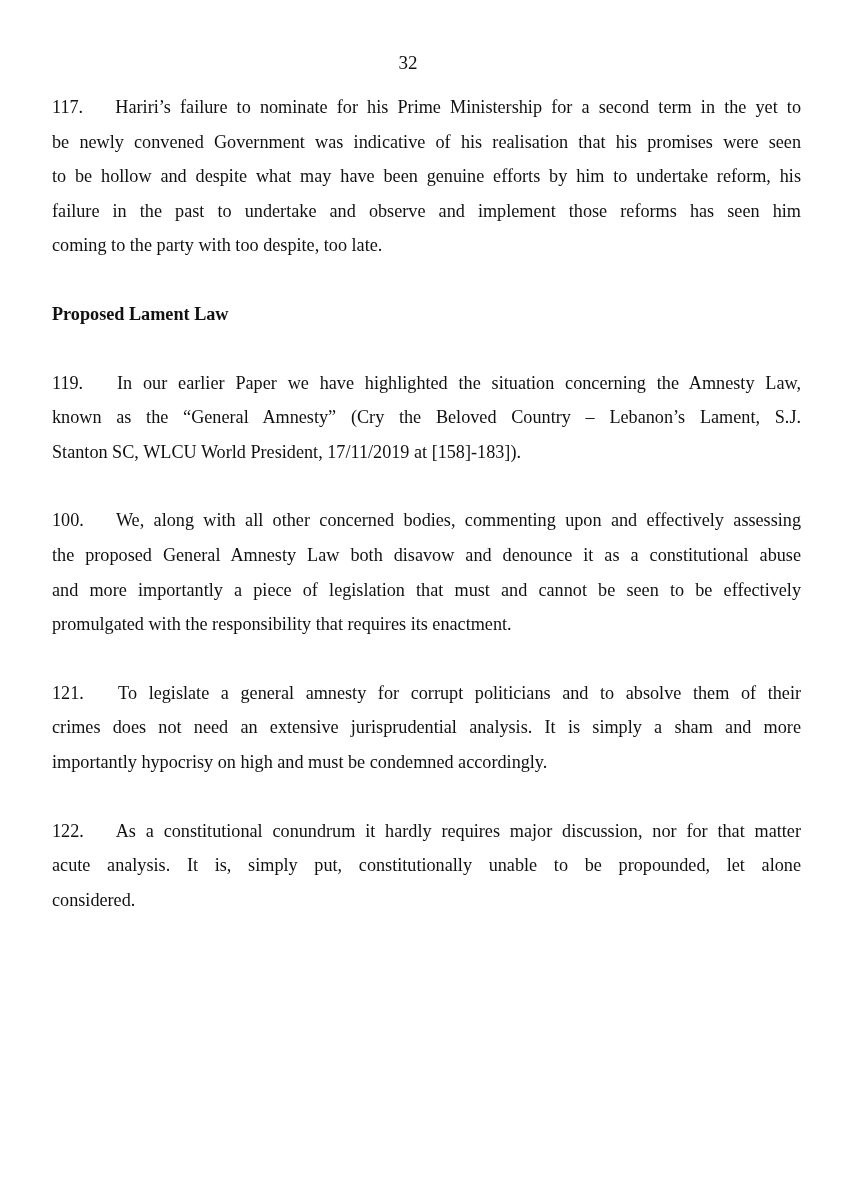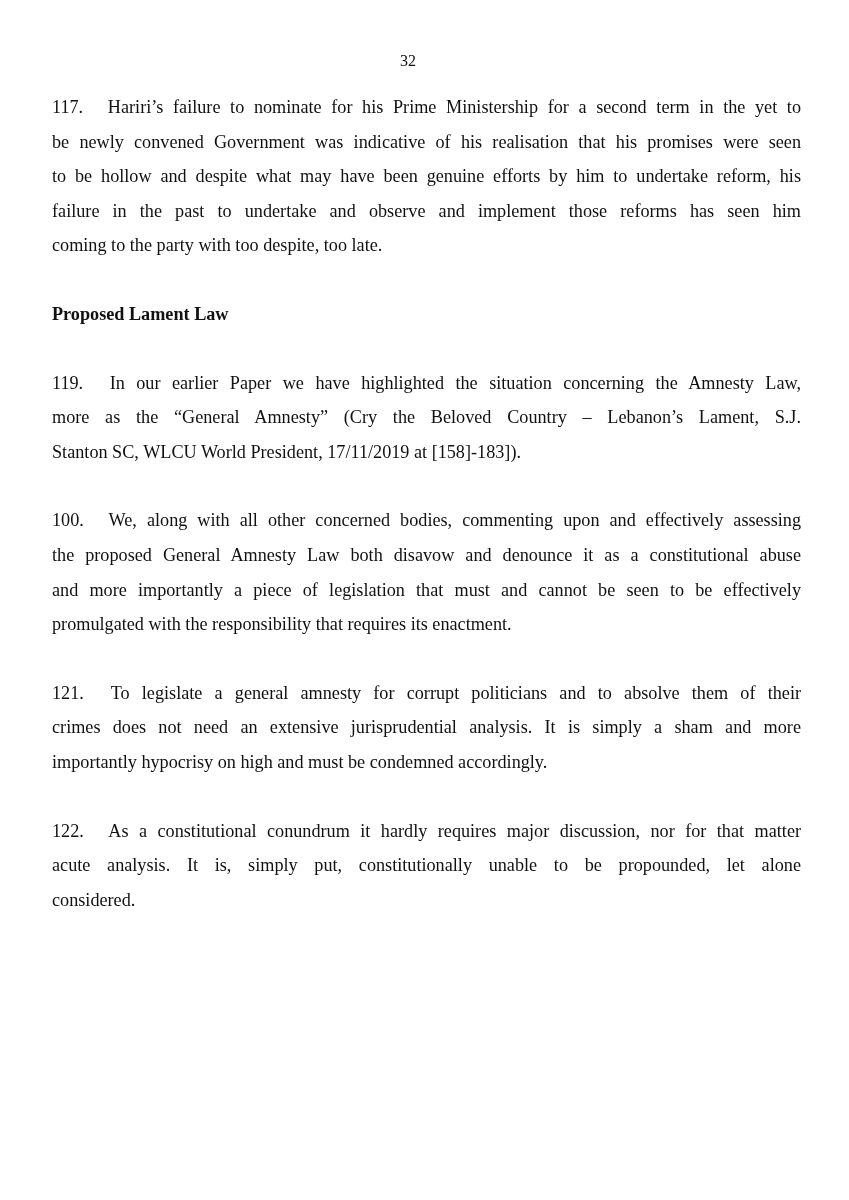--- a/index.html
+++ b/index.html
@@ -1,27 +1,27 @@
 <!DOCTYPE html>
 <html><head>
 <meta charset="utf-8">
 <style>
   html, body { margin: 0; padding: 0; background: #ffffff; }
   body { width: 849px; height: 1200px; position: relative; overflow: hidden;
          font-family: "Liberation Serif", "DejaVu Serif", serif; color: #111; }
   .page-number { position: absolute; top: 52px; left: 0; width: 816px; text-align: center;
-                 font-size: 16px; }
+                 font-size: 19px; }
   .content { position: absolute; left: 52px; width: 749px; top: 90px; }
   .para { margin: 0 0 34px 0; }
   .line { display: block; font-size: 18.2px; line-height: 34.6px; height: 34.6px;
           text-align: justify; text-align-last: justify; white-space: nowrap; overflow: visible; }
   .line.last { text-align-last: left; }
   .line span { white-space: normal; }
   .heading { font-weight: bold; font-size: 18.2px; line-height: 34.6px; margin: 0 0 34px 0; }
-  .num { margin-right: 15px; }
+  .num { margin-right: 23px; }
 </style>
 </head>
 <body>
 
 <div class="page-number">32</div>
 
 <div class="content">
 
   <div class="para">
     <div class="line"><span><span class="num">117.</span> <span>Hariri’s failure to nominate for his Prime Ministership for a second term in the yet to</span></span></div>
@@ -29,21 +29,21 @@
     <div class="line"><span>to be hollow and despite what may have been genuine efforts by him to undertake reform, his</span></div>
     <div class="line"><span>failure in the past to undertake and observe and implement those reforms has seen him</span></div>
     <div class="line last"><span>coming to the party with too despite, too late.</span></div>
   </div>
 
 
   <div class="heading">Proposed Lament Law</div>
 
   <div class="para">
     <div class="line"><span><span class="num">119.</span> <span>In our earlier Paper we have highlighted the situation concerning the Amnesty Law,</span></span></div>
-    <div class="line"><span>more as the “General Amnesty” (Cry the Beloved Country – Lebanon’s Lament,  S.J.</span></div>
+    <div class="line"><span>known as the “General Amnesty” (Cry the Beloved Country – Lebanon’s Lament,  S.J.</span></div>
     <div class="line last"><span>Stanton SC, WLCU World President, 17/11/2019 at [158]-183]).</span></div>
   </div>
 
   <div class="para">
     <div class="line"><span><span class="num">100.</span> <span>We, along with all other concerned bodies, commenting upon and effectively assessing</span></span></div>
     <div class="line"><span>the proposed General Amnesty Law both disavow and denounce it as a constitutional abuse</span></div>
     <div class="line"><span>and more importantly a piece of legislation that must and cannot be seen to be effectively</span></div>
     <div class="line last"><span>promulgated with the responsibility that requires its enactment.</span></div>
   </div>
 

